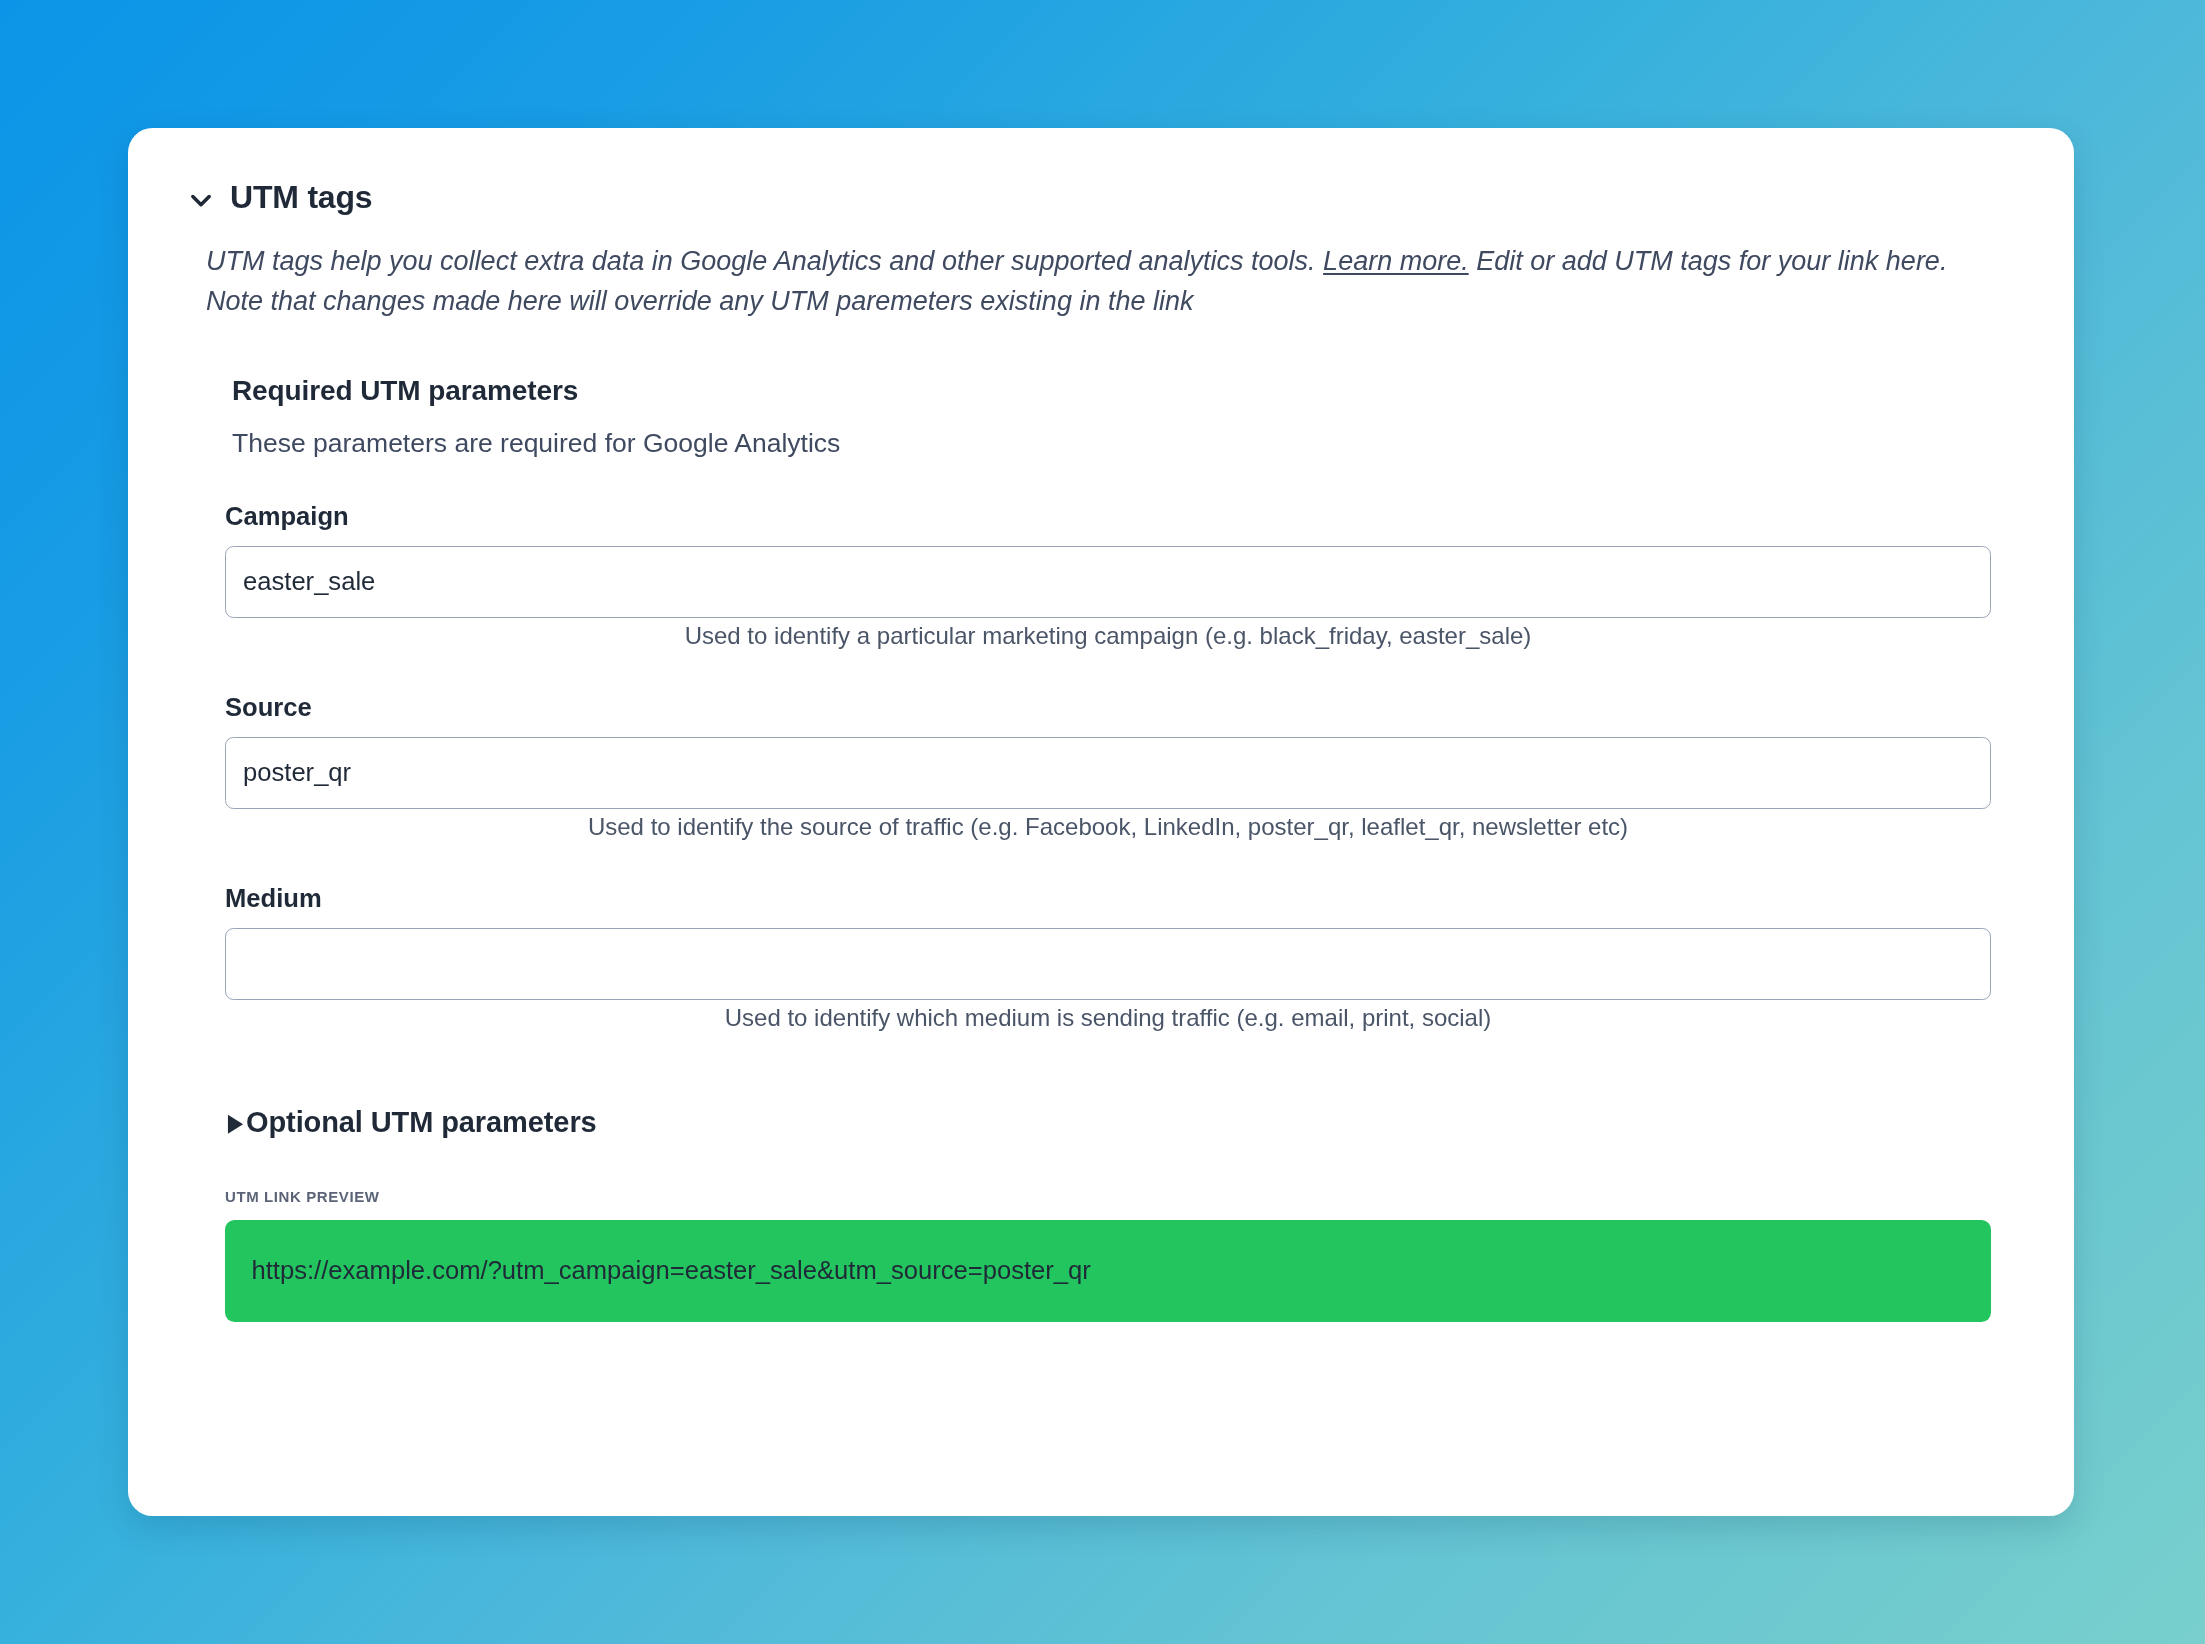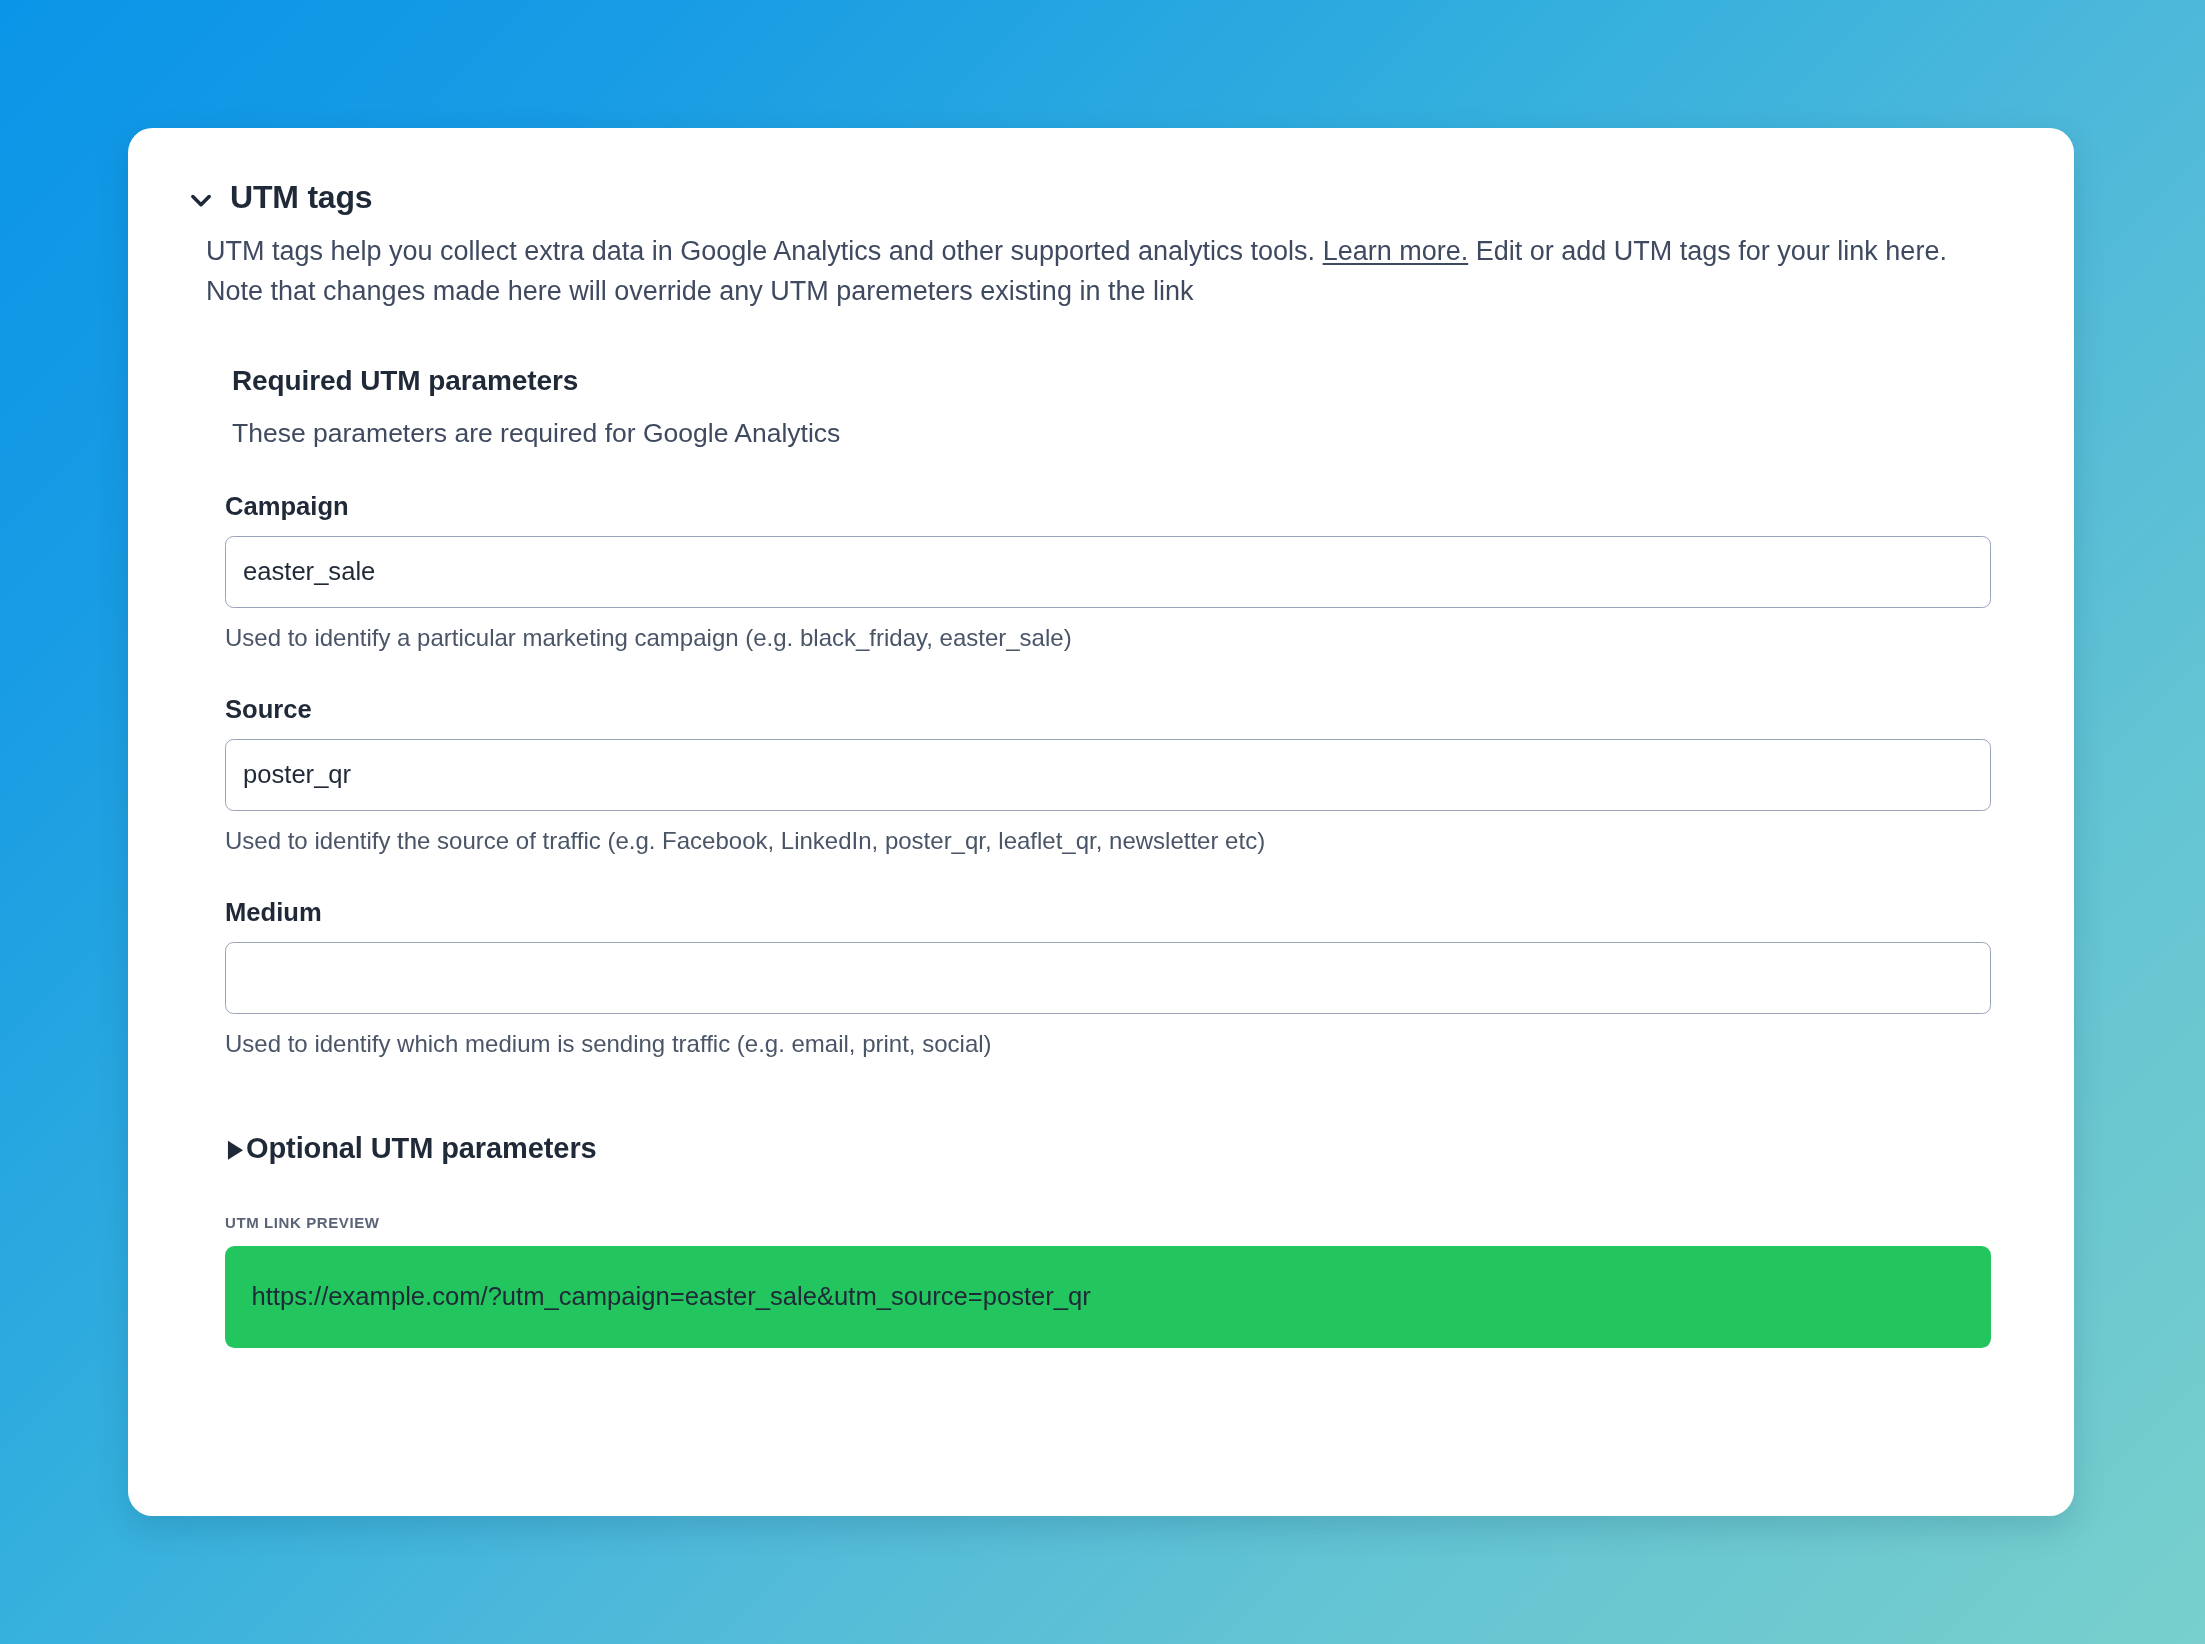--- a/index.html
+++ b/index.html
@@ -61,25 +61,26 @@
   .card-title {
     font-size: 32px;
     font-weight: 700;
     color: #1f2937;
     letter-spacing: -0.2px;
     line-height: 1;
   }
 
   
   .intro {
-    margin: 19px 0 0 0;
+    margin: 29px 0 0 0;
     padding: 0 66px 0 78px;
     font-size: 27px;
     line-height: 1.48;
     color: #3f4a60;
+    font-style: italic;
   }
 
   .intro a {
     color: #3f4a60;
     text-decoration: underline;
     text-underline-offset: 2.8px;
   }
 
   
   .section {
@@ -125,23 +126,24 @@
     font-size: 25.6px;
     color: #1f2937;
     background: #ffffff;
     border: 1.5px solid #9aa3b8;
     border-radius: 8.5px;
     outline: none;
   }
   .field-input::placeholder { color: #9aa3b8; }
 
   .field-help {
-    margin-top: 16px;
+    margin-top: 4px;
     font-size: 24px;
     color: #4a5568;
+    text-align: center;
   }
 
   
   .optional-row {
     display: flex;
     align-items: center;
     margin-top: 74px;
     padding-left: 97px;
     cursor: pointer;
     width: fit-content;

